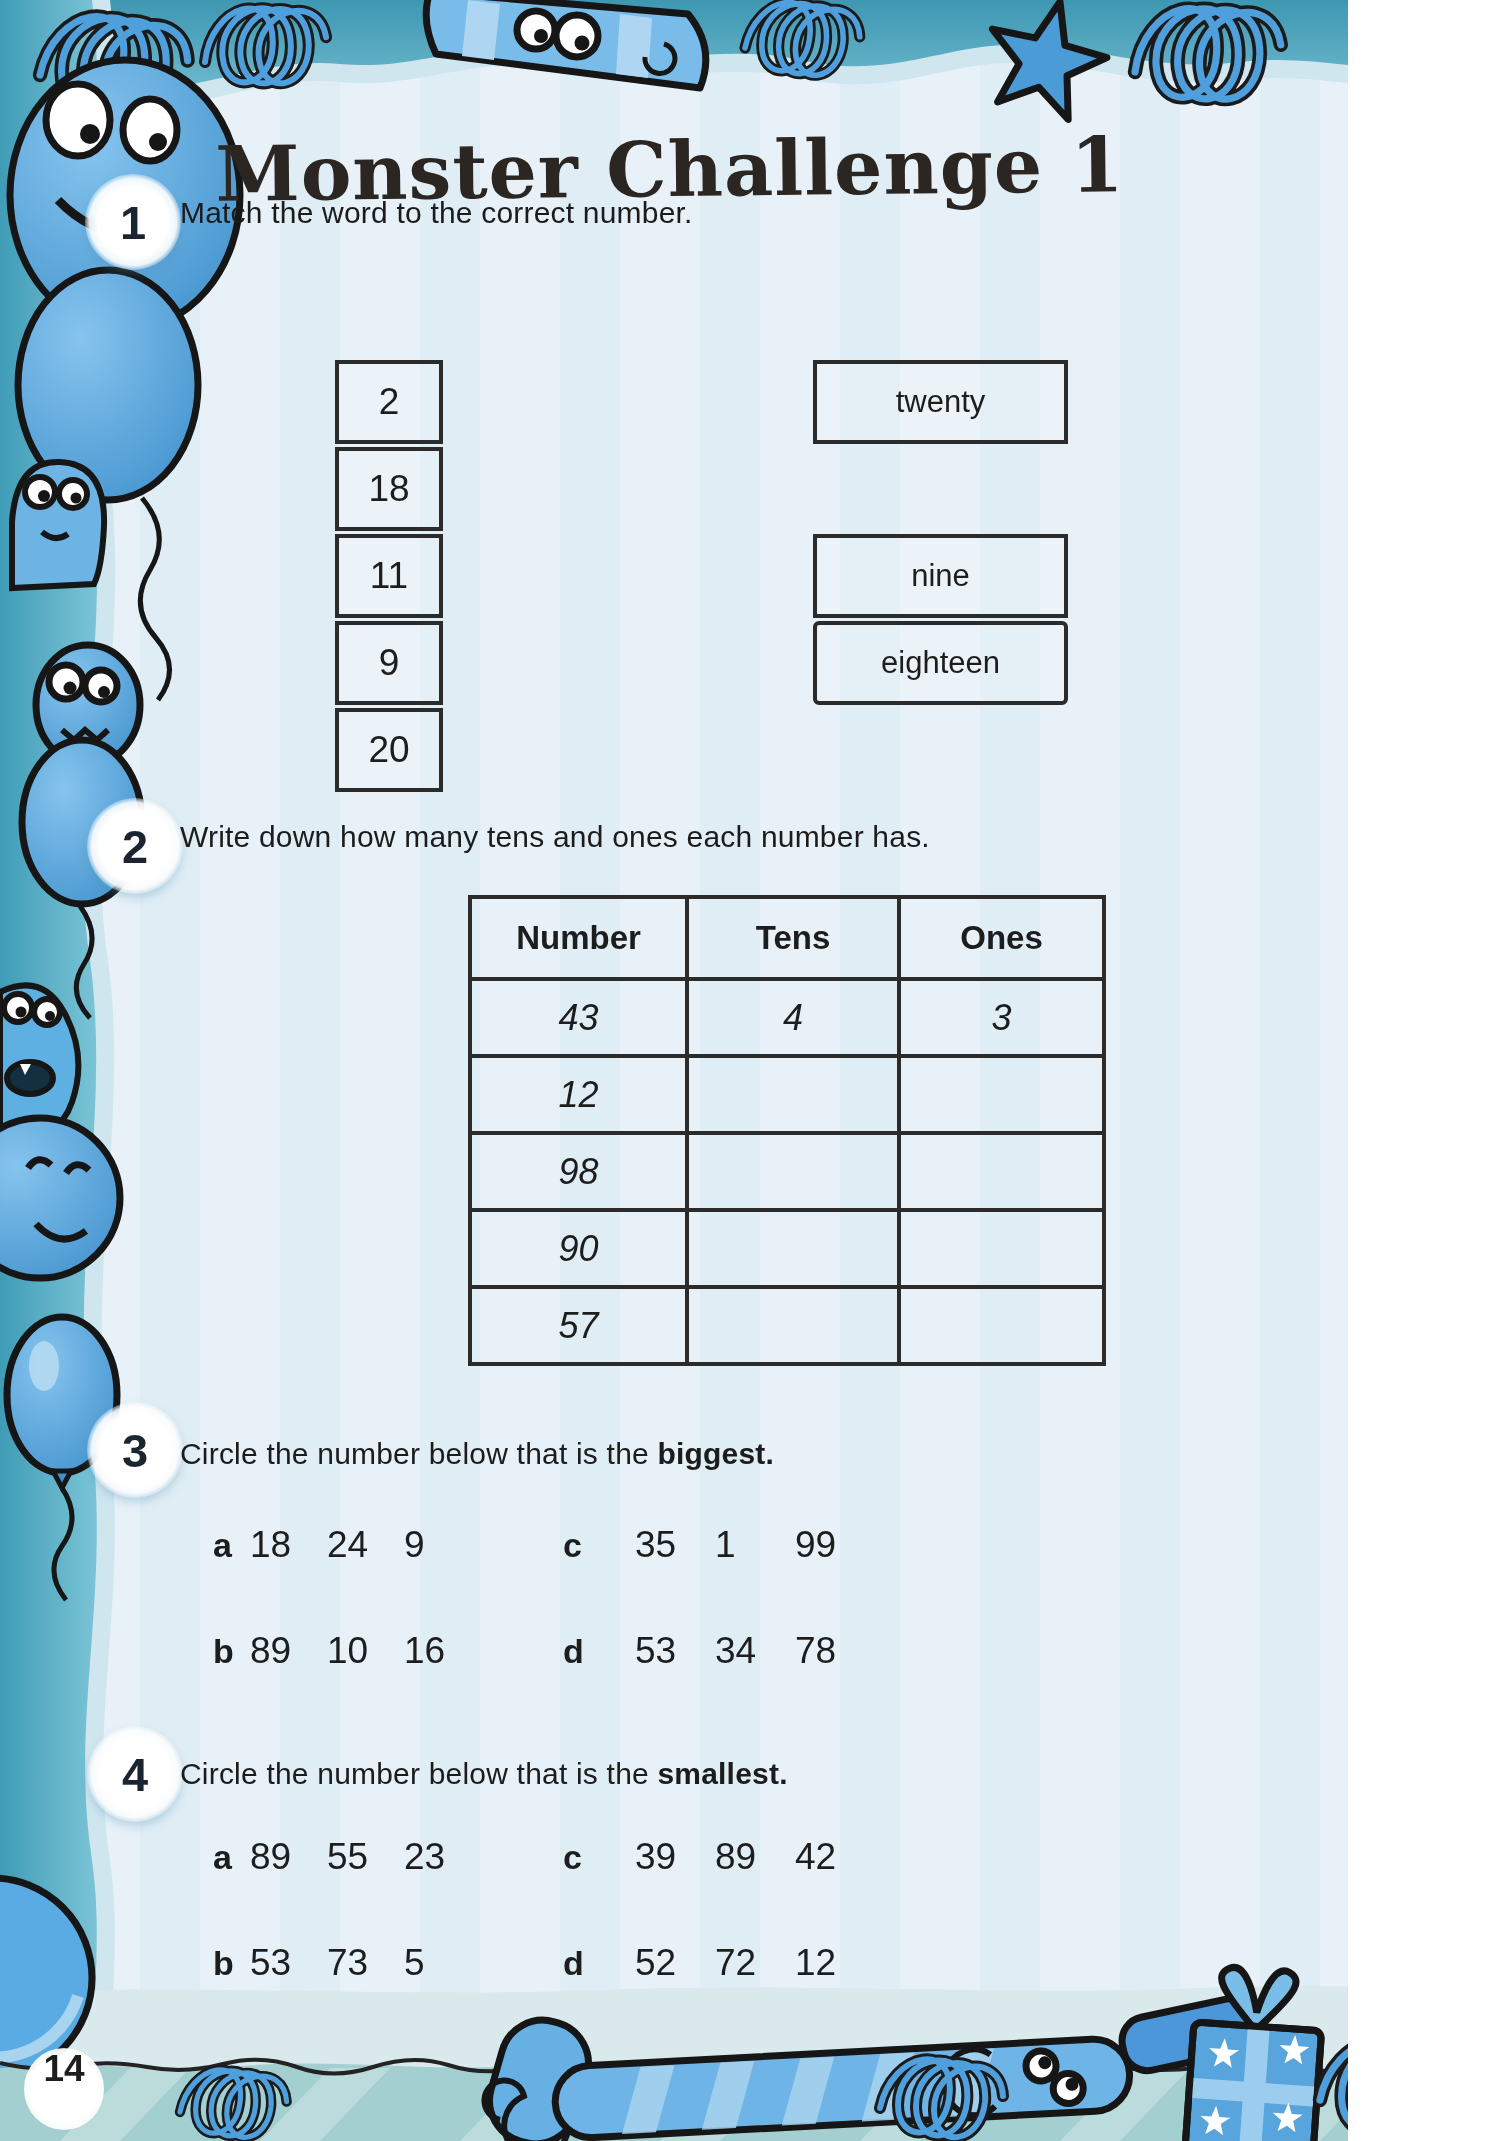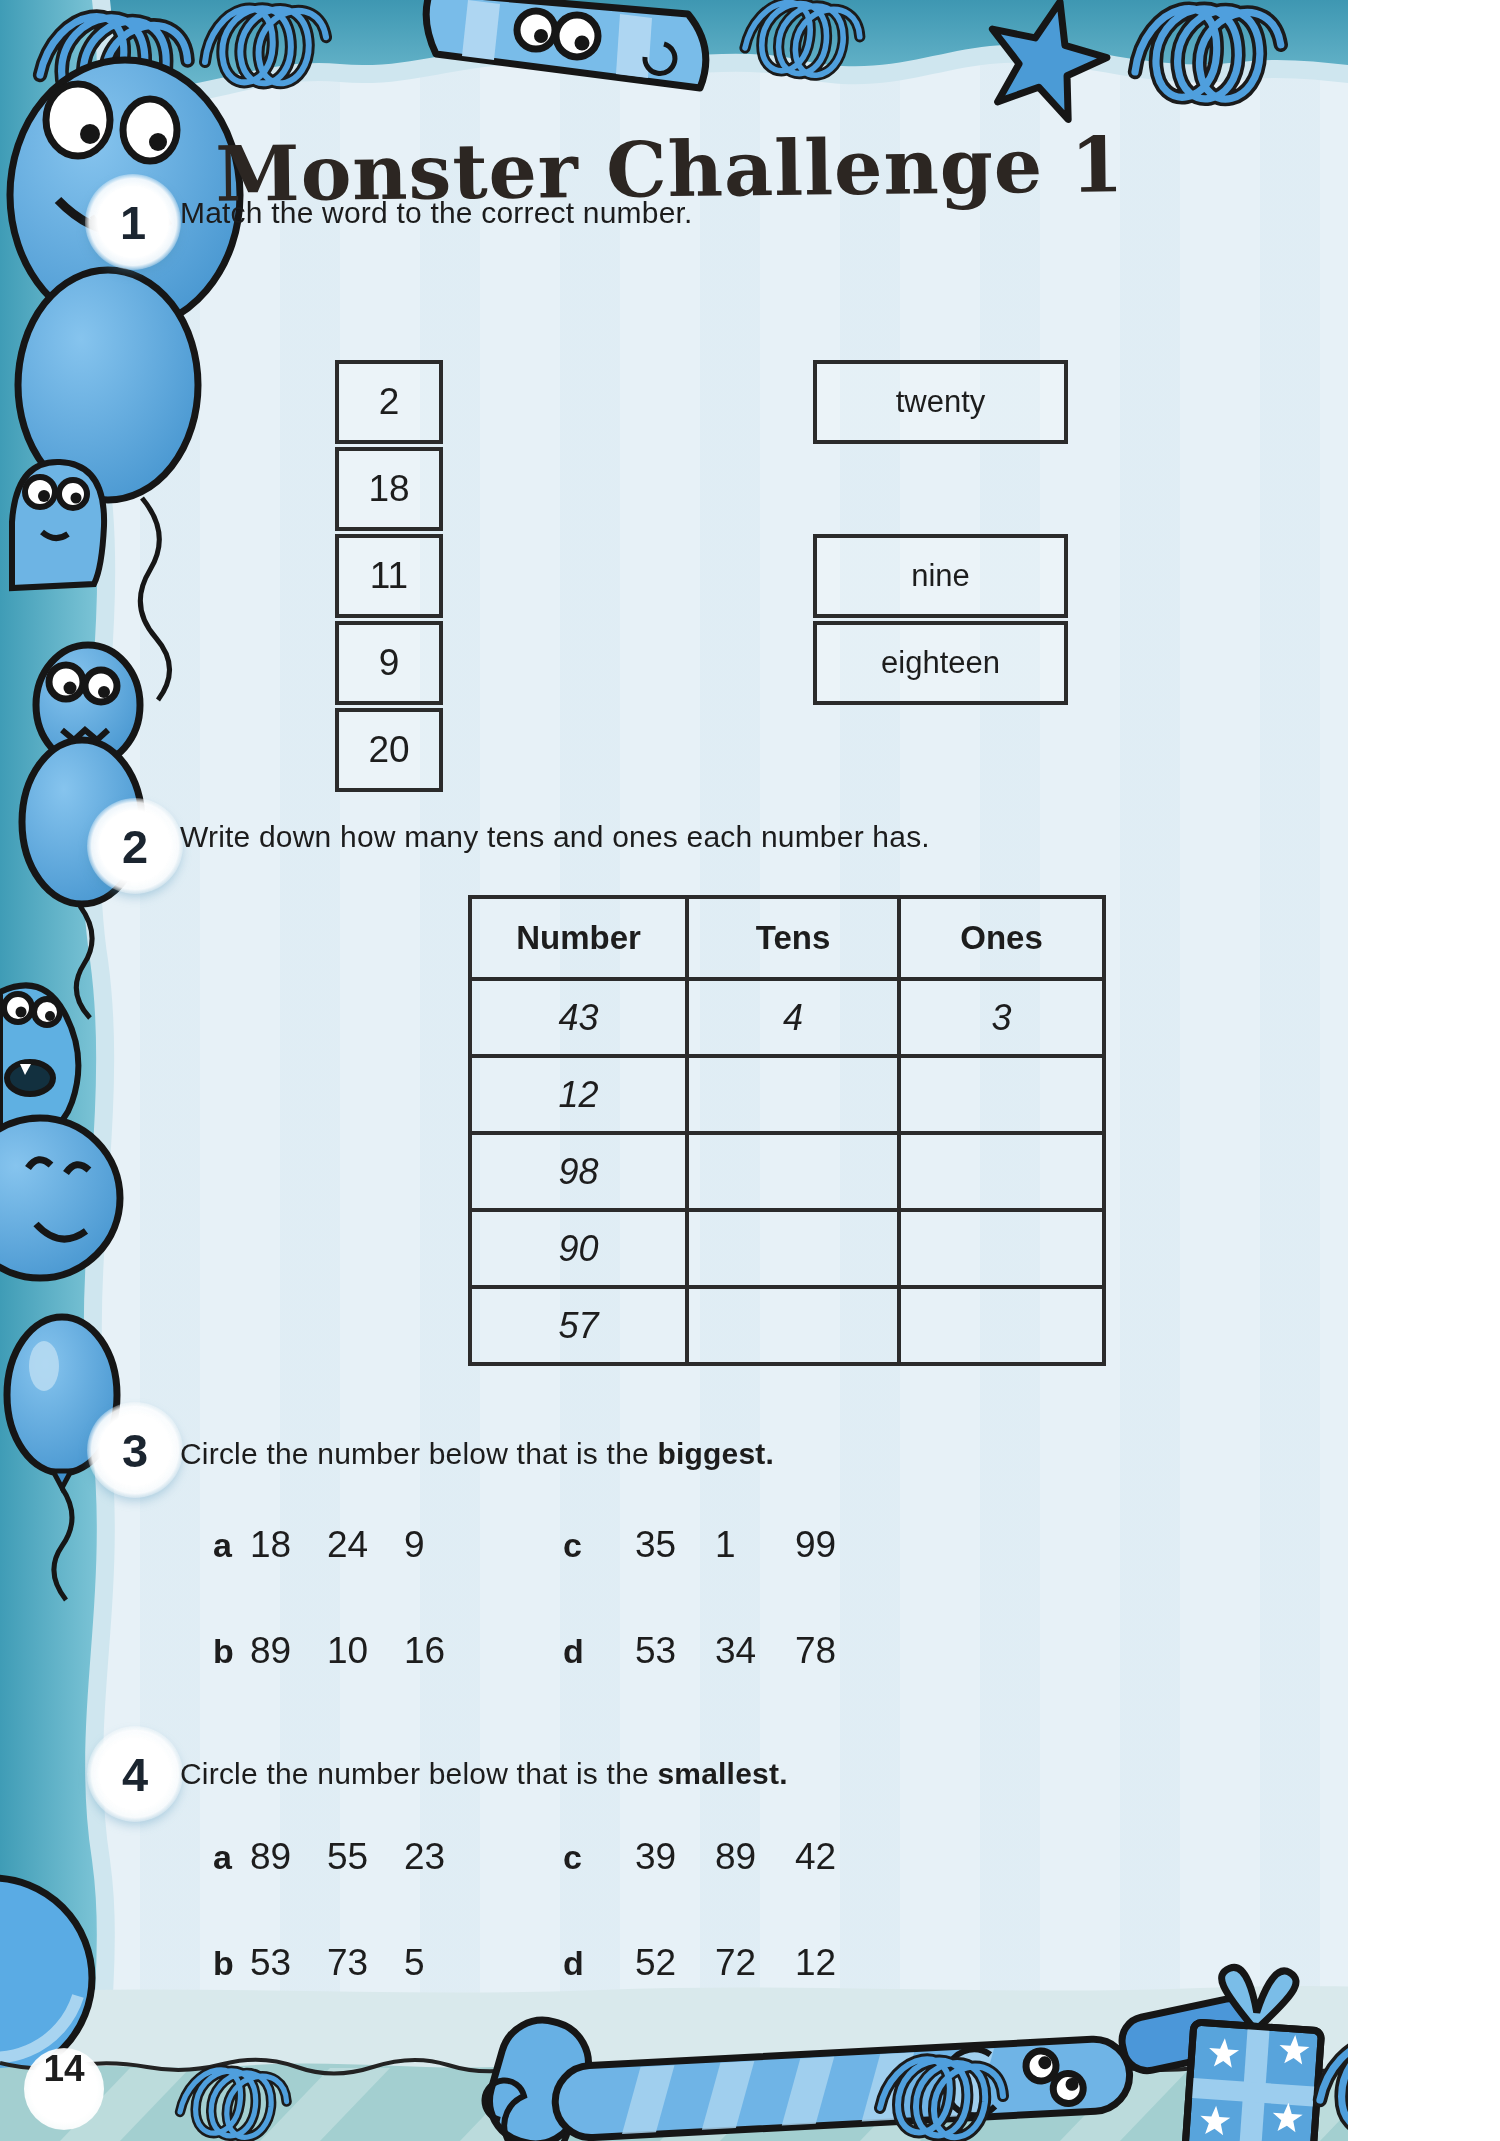--- a/index.html
+++ b/index.html
@@ -243,21 +243,21 @@
     <p class="prompt" style="left:180px;top:196px;">Match the word to the correct number.</p>
 
     <div class="mbox num" style="top:360px;">2</div>
     <div class="mbox num" style="top:447px;">18</div>
     <div class="mbox num" style="top:534px;">11</div>
     <div class="mbox num" style="top:621px;">9</div>
     <div class="mbox num" style="top:708px;">20</div>
 
     <div class="mbox word" style="top:360px;">twenty</div>
     <div class="mbox word" style="top:534px;">nine</div>
-    <div class="mbox word" style="top:621px;">eighteen</div>
+    <div class="mbox word" style="top:621px;border-radius:6px;">eighteen</div>
 
     <div class="qbadge" style="left:87px;top:798px;">
       <span>2</span>
     </div>
     <p class="prompt" style="left:180px;top:820px;">Write down how many tens and ones each number has.</p>
 
     <table class="tno">
       <tbody>
           <tr>
         <th>Number</th>

